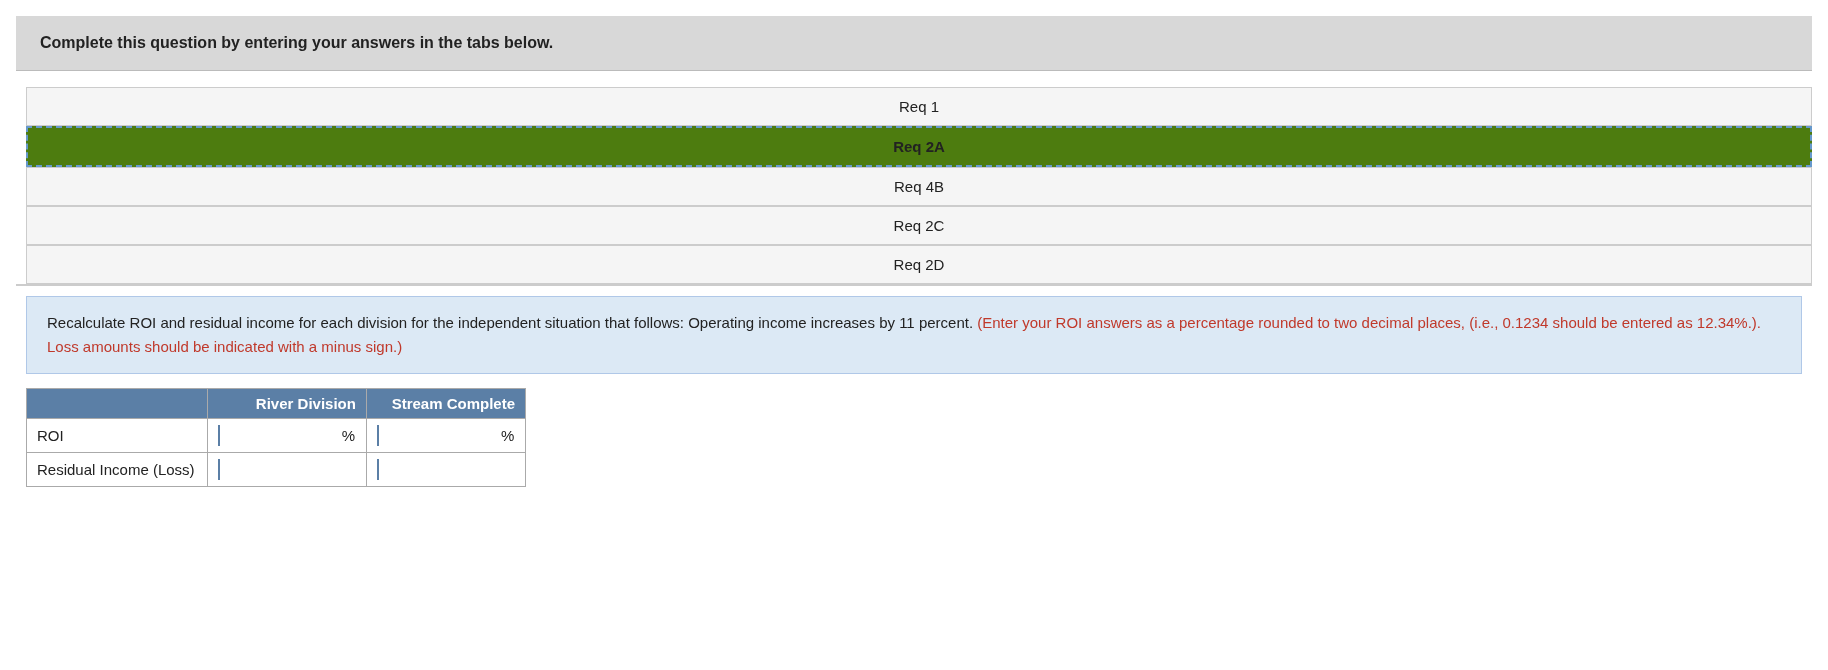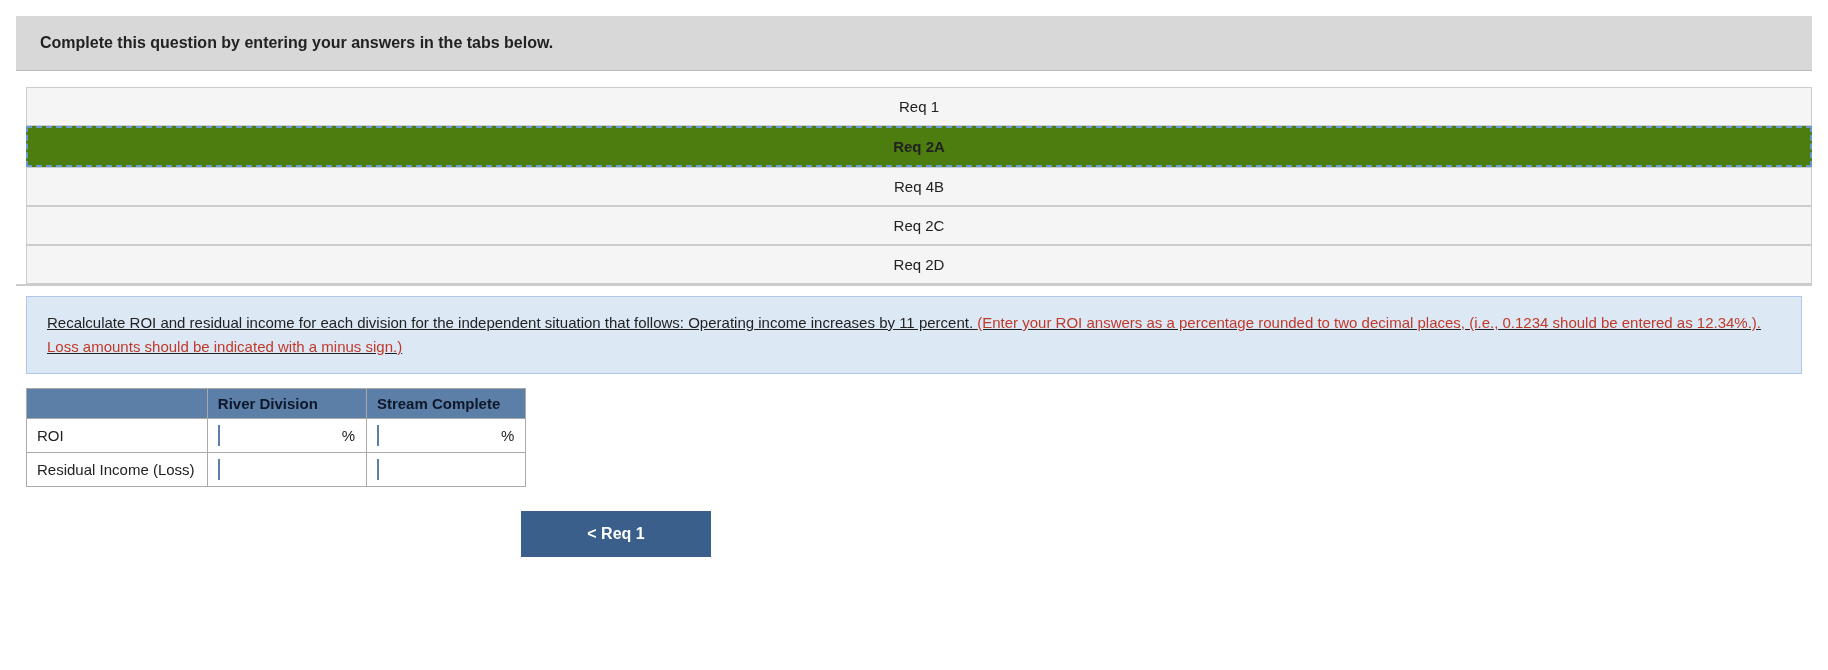--- a/index.html
+++ b/index.html
@@ -55,21 +55,20 @@
     }
 
     
     .instruction-box {
       background: #dce9f5;
       border: 1px solid #b0c8e8;
       padding: 14px 20px;
       margin: 10px 10px 14px 10px;
       font-size: 15px;
       line-height: 1.6;
-      text-decoration: underline;
     }
 
     .instruction-box .red-text {
       color: #c0392b;
     }
 
     
     .table-area {
       margin: 0 10px;
     }
@@ -80,23 +79,23 @@
     }
 
     .data-table th, .data-table td {
       border: 1px solid #aaa;
       padding: 6px 10px;
       font-size: 15px;
     }
 
     .data-table thead tr th {
       background: #5b7fa6;
-      color: #0f172a;
-      font-weight: bold;
-      text-align: left;
+      color: #ffffff;
+      font-weight: bold;
+      text-align: right;
     }
 
     .data-table thead tr th:first-child {
       background: #5b7fa6;
       min-width: 180px;
     }
 
     .data-table tbody tr td:first-child {
       background: #fff;
       min-width: 180px;
@@ -215,18 +214,15 @@
             <div class="input-cell">
               <input type="text" value="" style="">
             </div>
           </td>
         </tr>
       </tbody>
     </table>
   </div>
 
   <div class="button-row">
-    <button class="nav-button">
-      <span>&lt; Req 1</span>
-    </button>
   </div>
 
 </div>
 
 </body></html>

